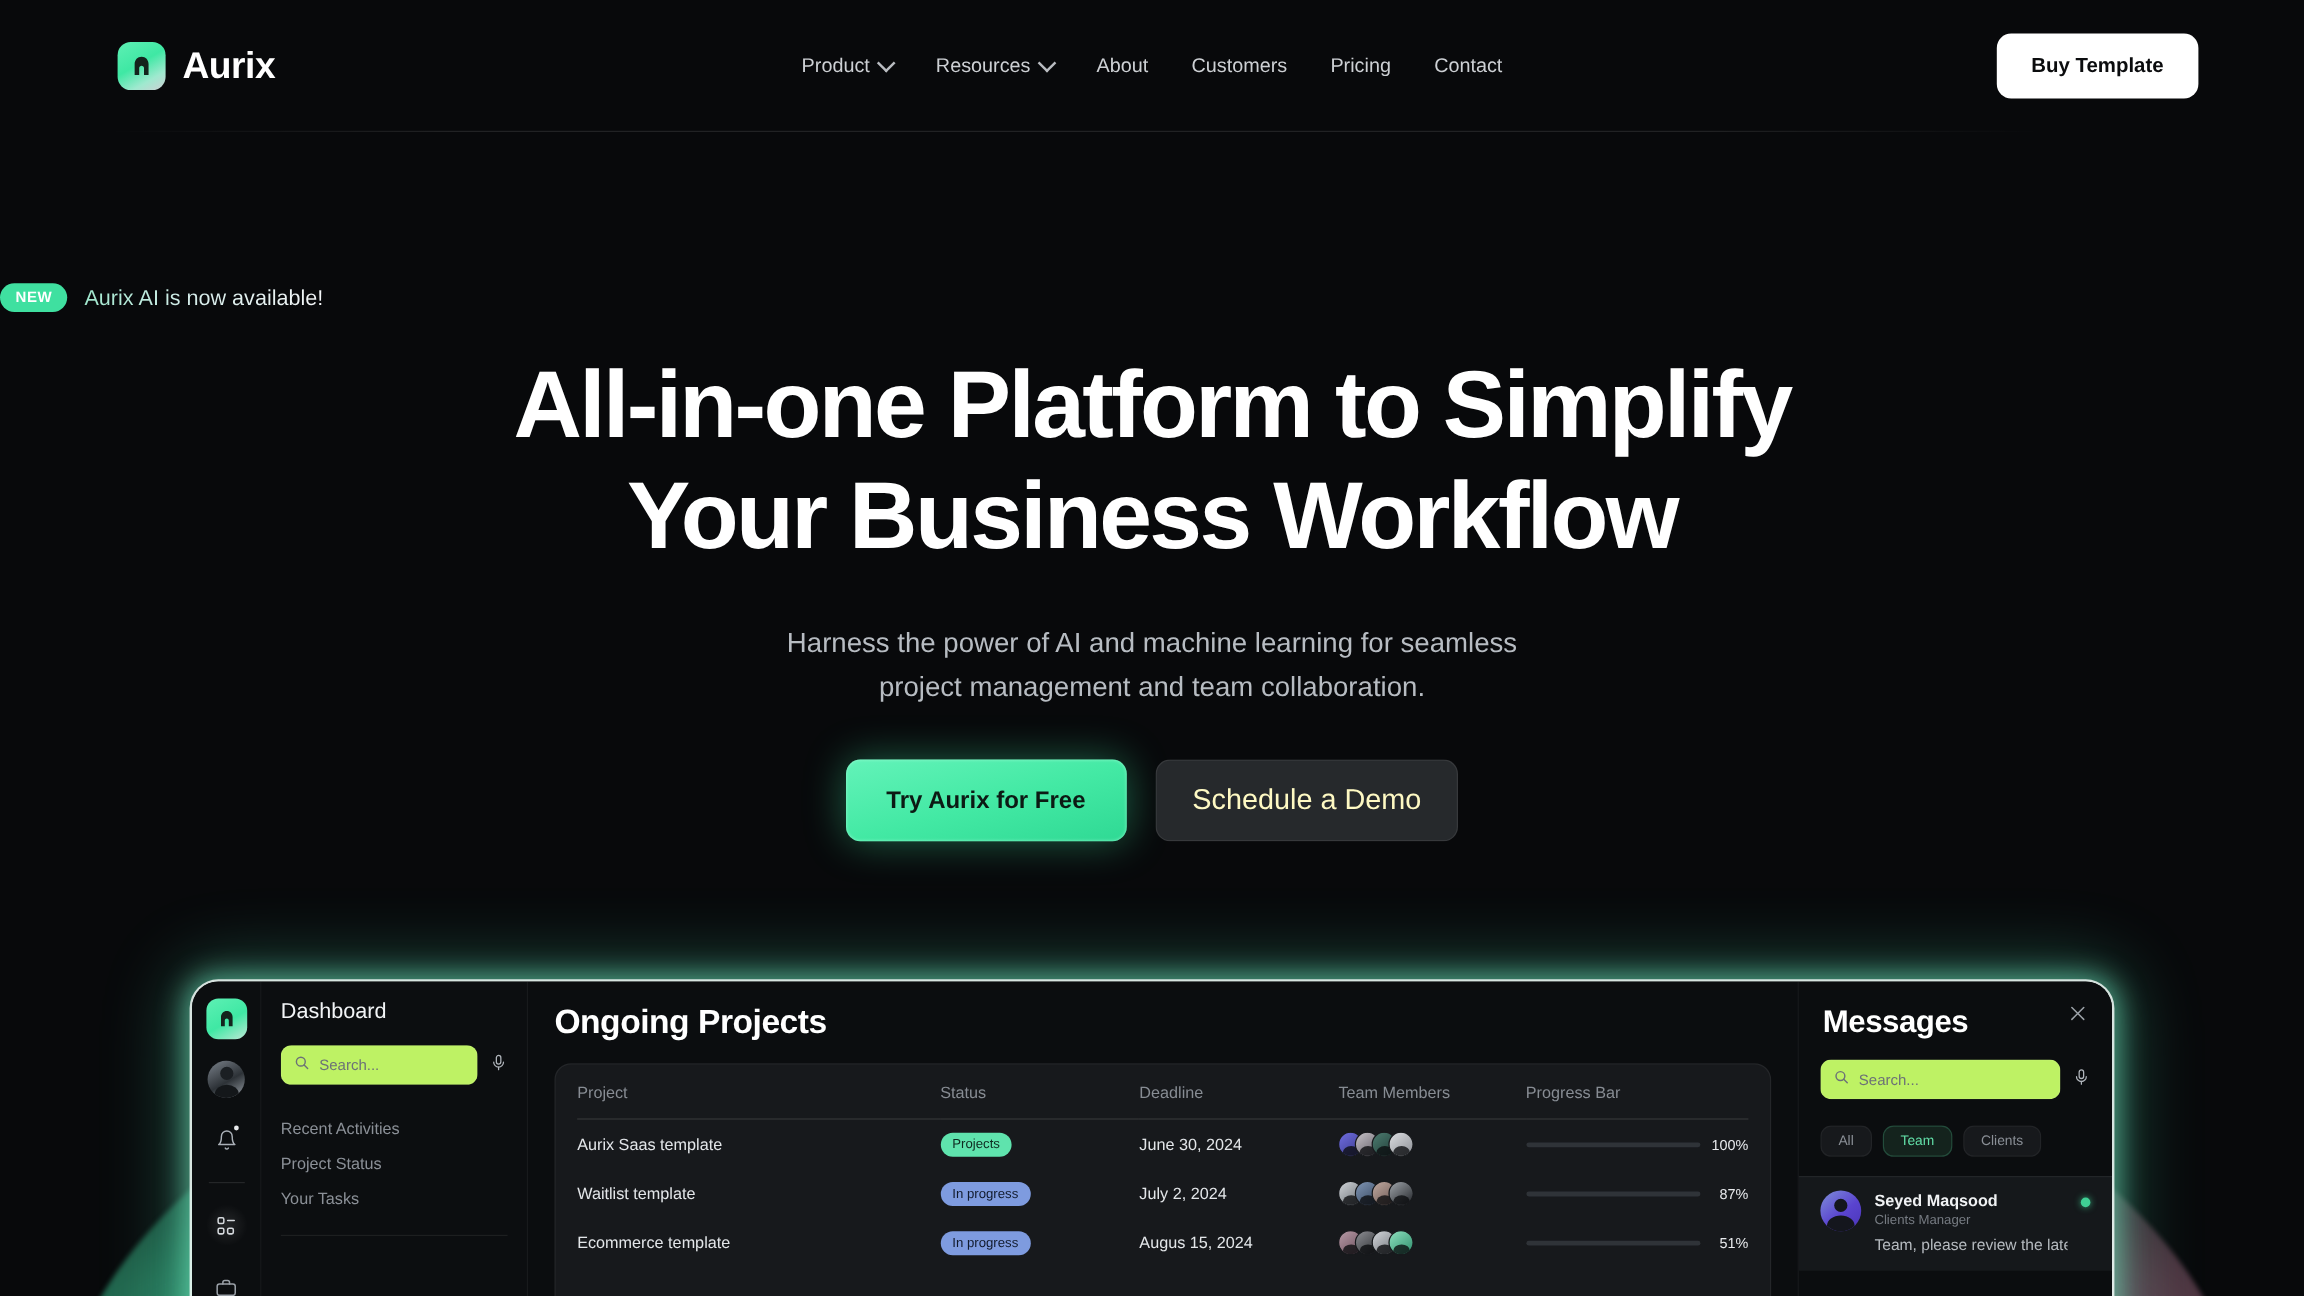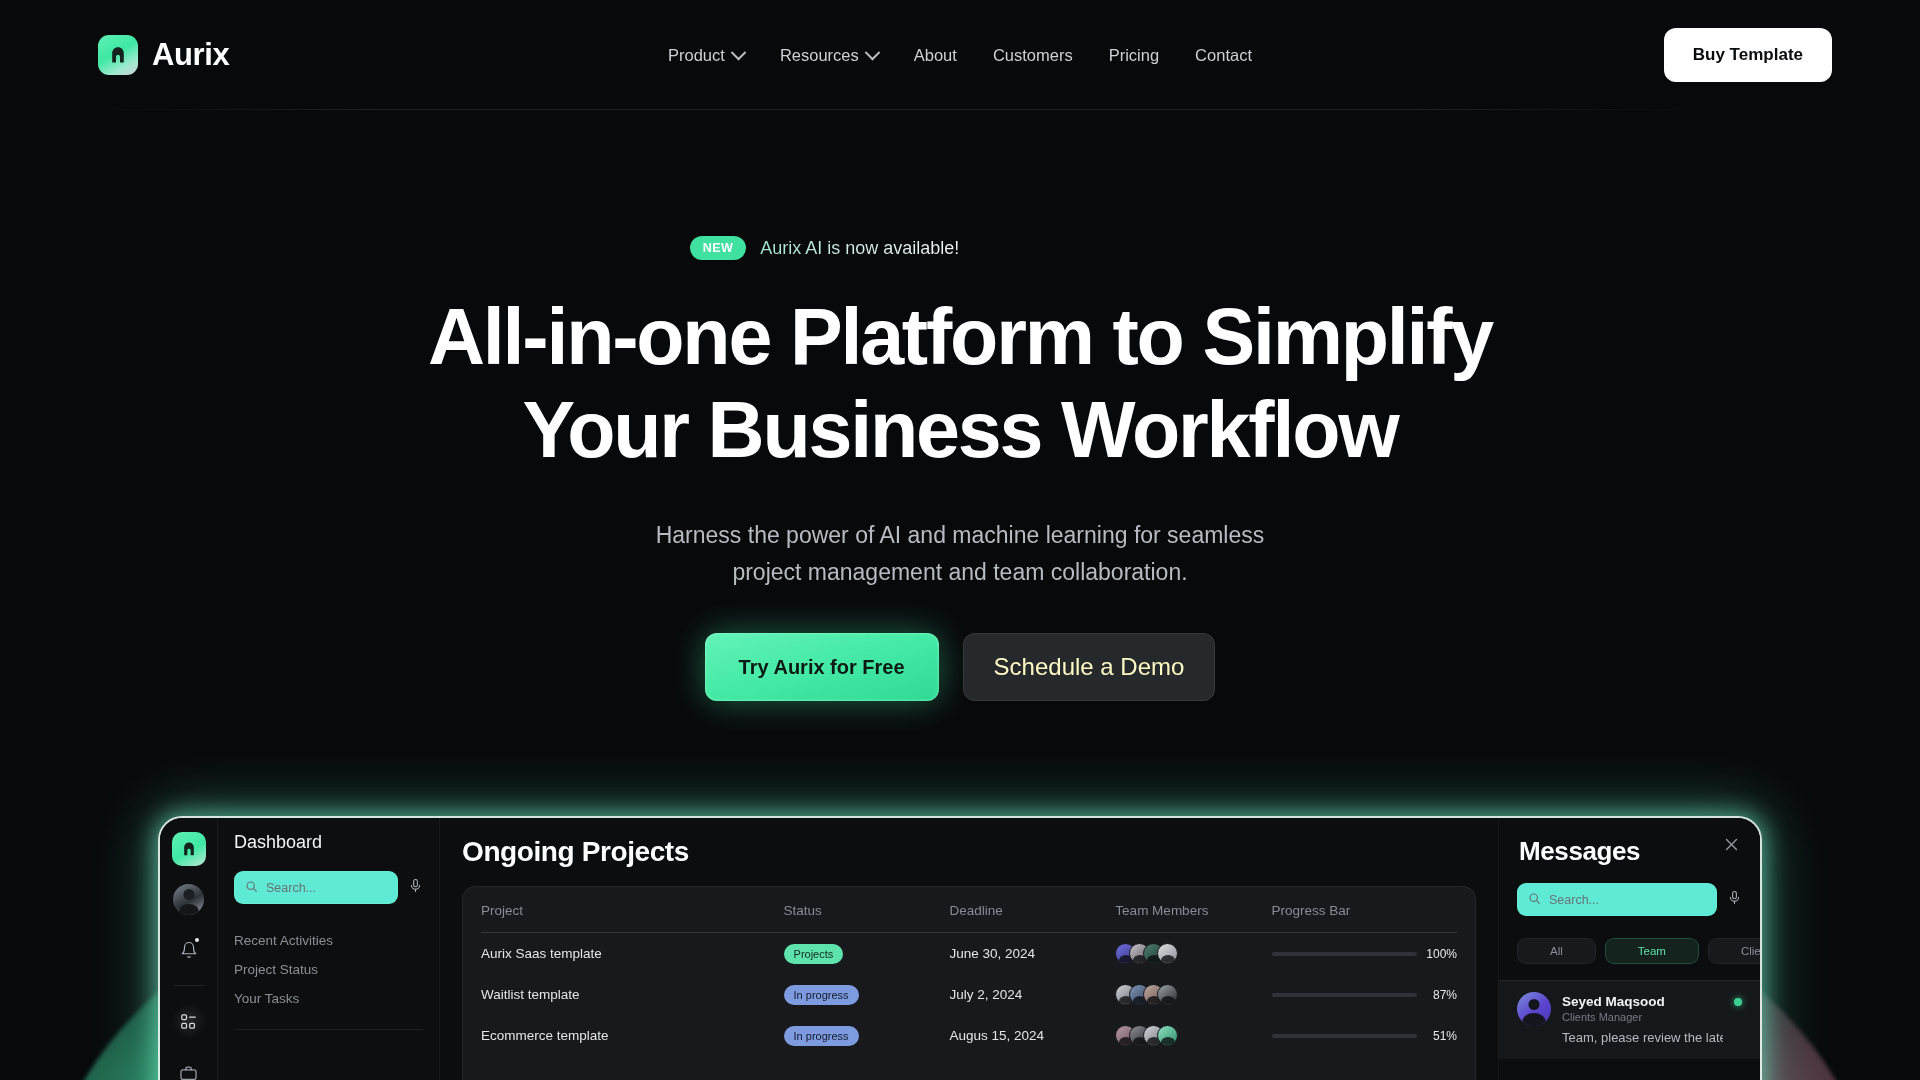--- a/index.html
+++ b/index.html
@@ -108,23 +108,22 @@
   .hero {
     position: absolute;
     top: 0; left: 0;
     width: 1920px;
     text-align: center;
     z-index: 30;
   }
   .badge-row {
     position: absolute;
     top: 236px; left: 0; width: 1559px;
-    display: flex; align-items: center; justify-content: center;
+    display: flex; align-items: center; justify-content: flex-start;
     gap: 14px;
-    margin-left: 45px;
   }
   .new-pill {
     background: #3fe0a0;
     color: #ffffff;
     font-size: 12.5px;
     font-weight: 700;
     letter-spacing: 0.4px;
     padding: 5px 13px;
     border-radius: 999px;
   }
@@ -315,21 +314,21 @@
     color: #f2f4f6;
     font-size: 18px;
     font-weight: 400;
     margin-bottom: 18px;
   }
   .search-row { display: flex; align-items: center; gap: 10px; margin-bottom: 22px; }
   .search-box {
     flex: 1;
     height: 33px;
     border-radius: 9px;
-    background: #5eead4;
+    background: #bef264;
     border: 1px solid rgba(255,255,255,0.05);
     display: flex; align-items: center;
     gap: 8px;
     padding: 0 10px;
   }
   .search-ph { color: #6c7177; font-size: 12.5px; }
   .mic { flex: none; cursor: pointer; }
   .nav-list-item {
     color: #8b9097;
     font-size: 13.5px;
@@ -436,21 +435,21 @@
   }
   .msg-title { color: #ffffff; font-size: 26px; font-weight: 700; letter-spacing: -0.4px; }
   .close-x { cursor: pointer; }
   .msg-search { padding: 0 18px; margin-bottom: 16px; }
   .chips { display: flex; gap: 9px; padding: 0 18px; margin-bottom: 16px; }
   .chip {
     font-size: 11.5px;
     color: #8a8f96;
     background: #17191c;
     border: 1px solid rgba(255,255,255,0.05);
-    padding: 6px 32px;
+    padding: 6px 14px;
     border-radius: 9px;
     cursor: pointer;
   }
   .chip.active { color: #62dfa8; background: #14231d; border-color: rgba(90,225,170,0.22); }
 
   .msg-item {
     background: #15181b;
     border-top: 1px solid rgba(255,255,255,0.06);
     padding: 11px 18px 14px 18px;
     display: flex;

